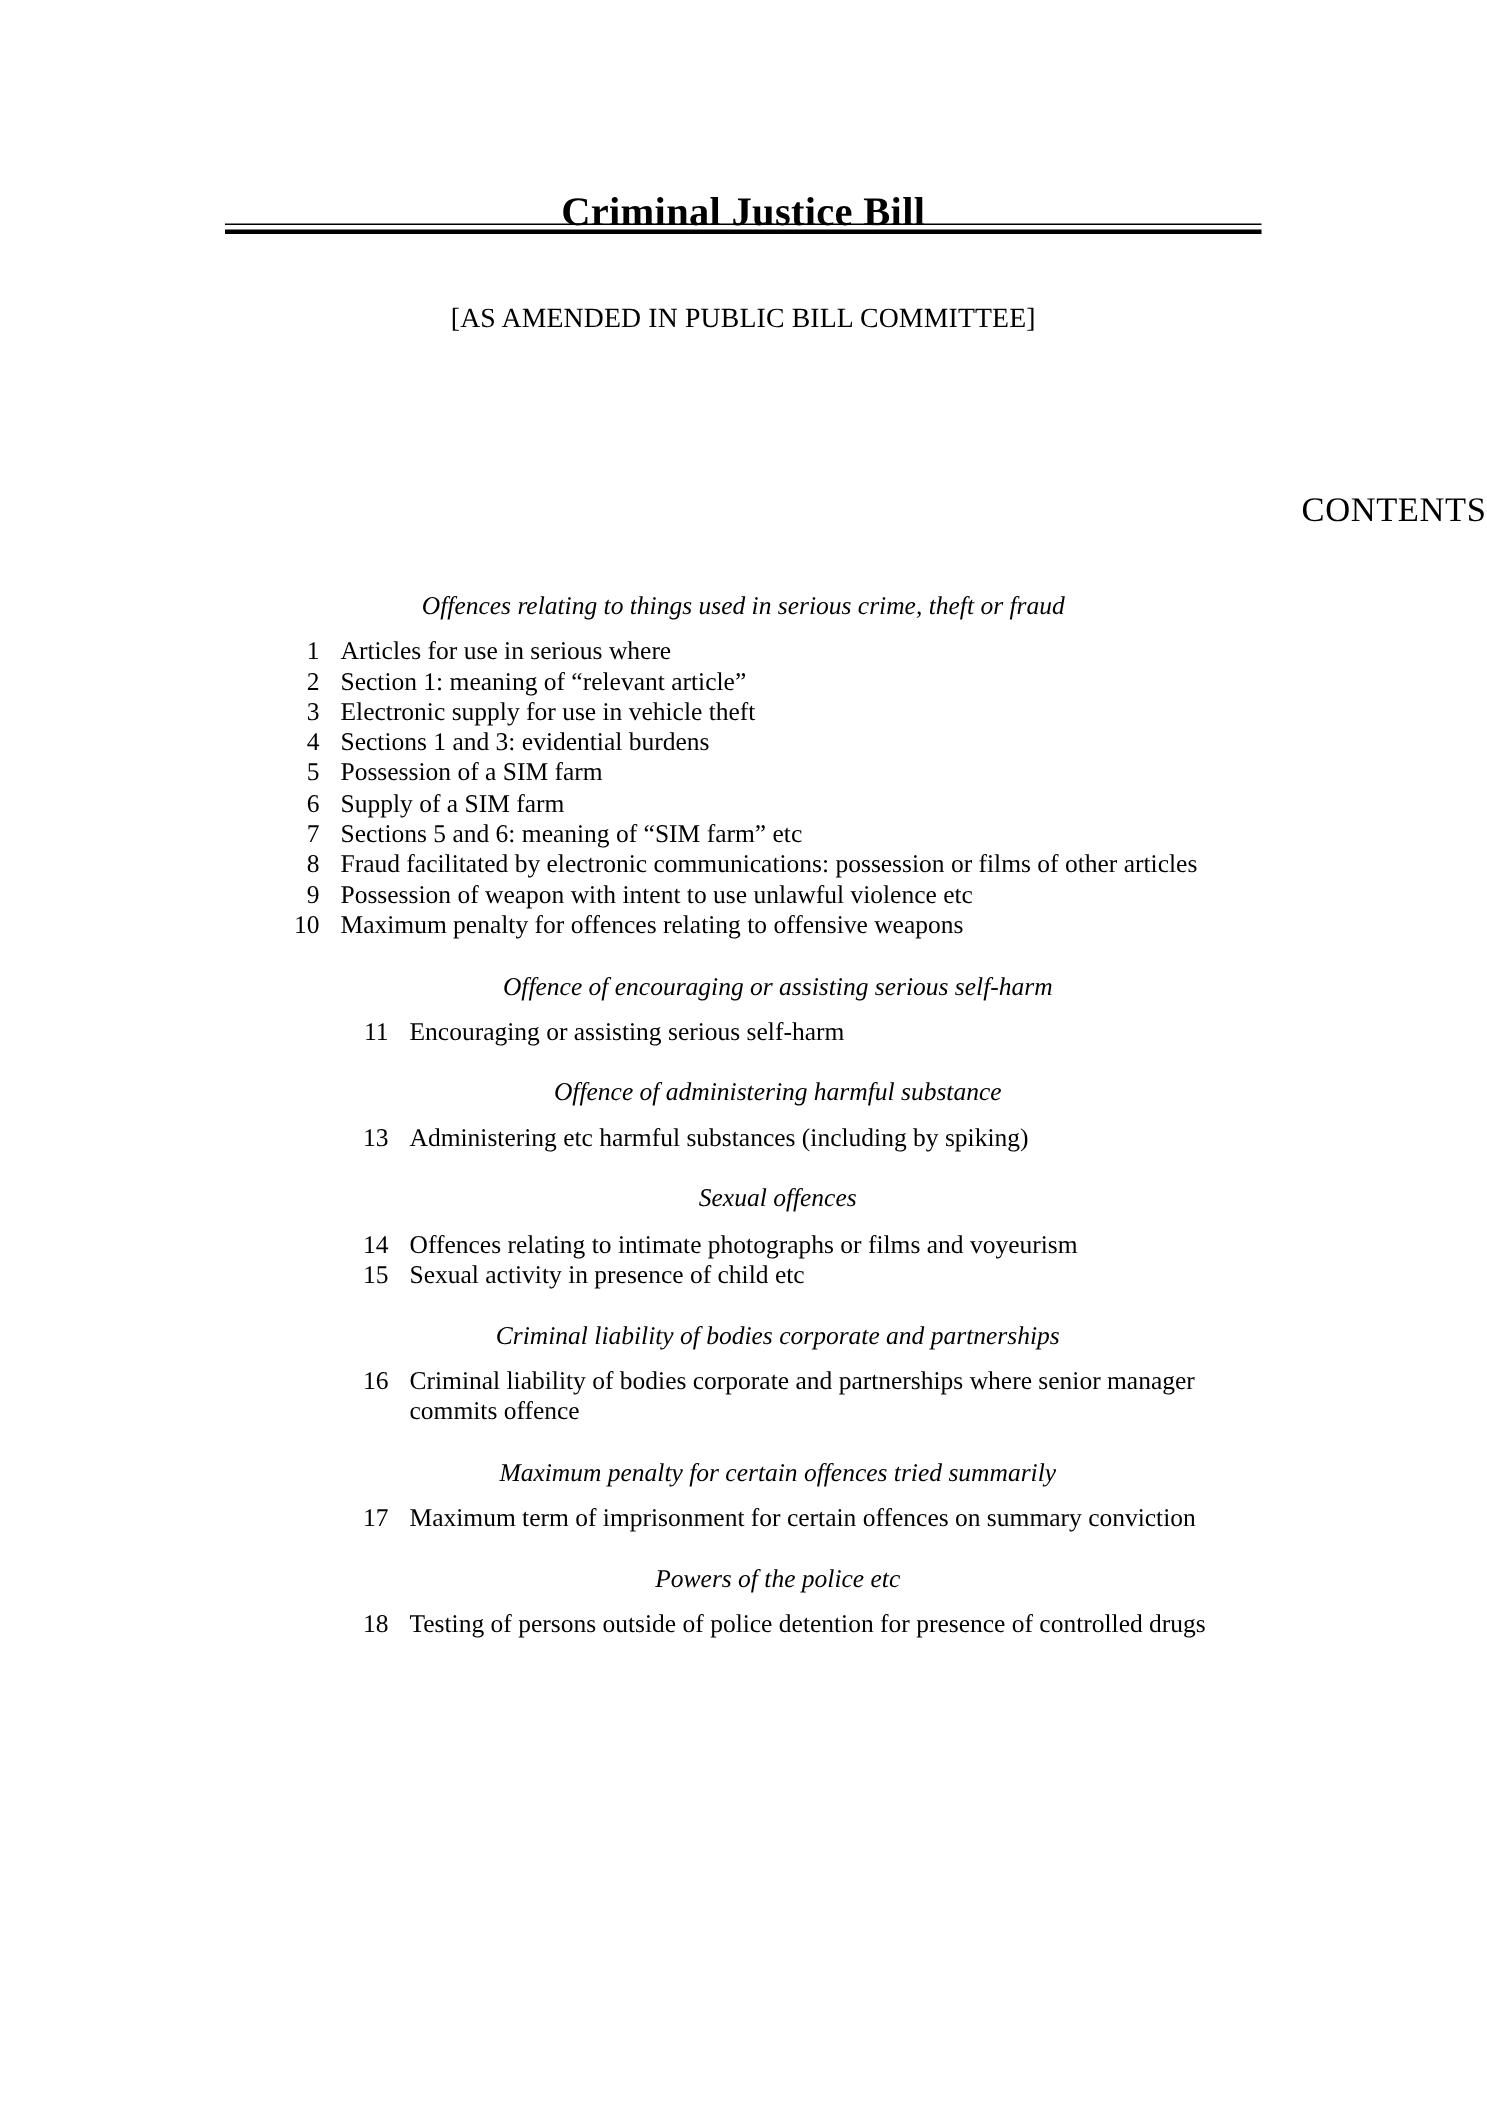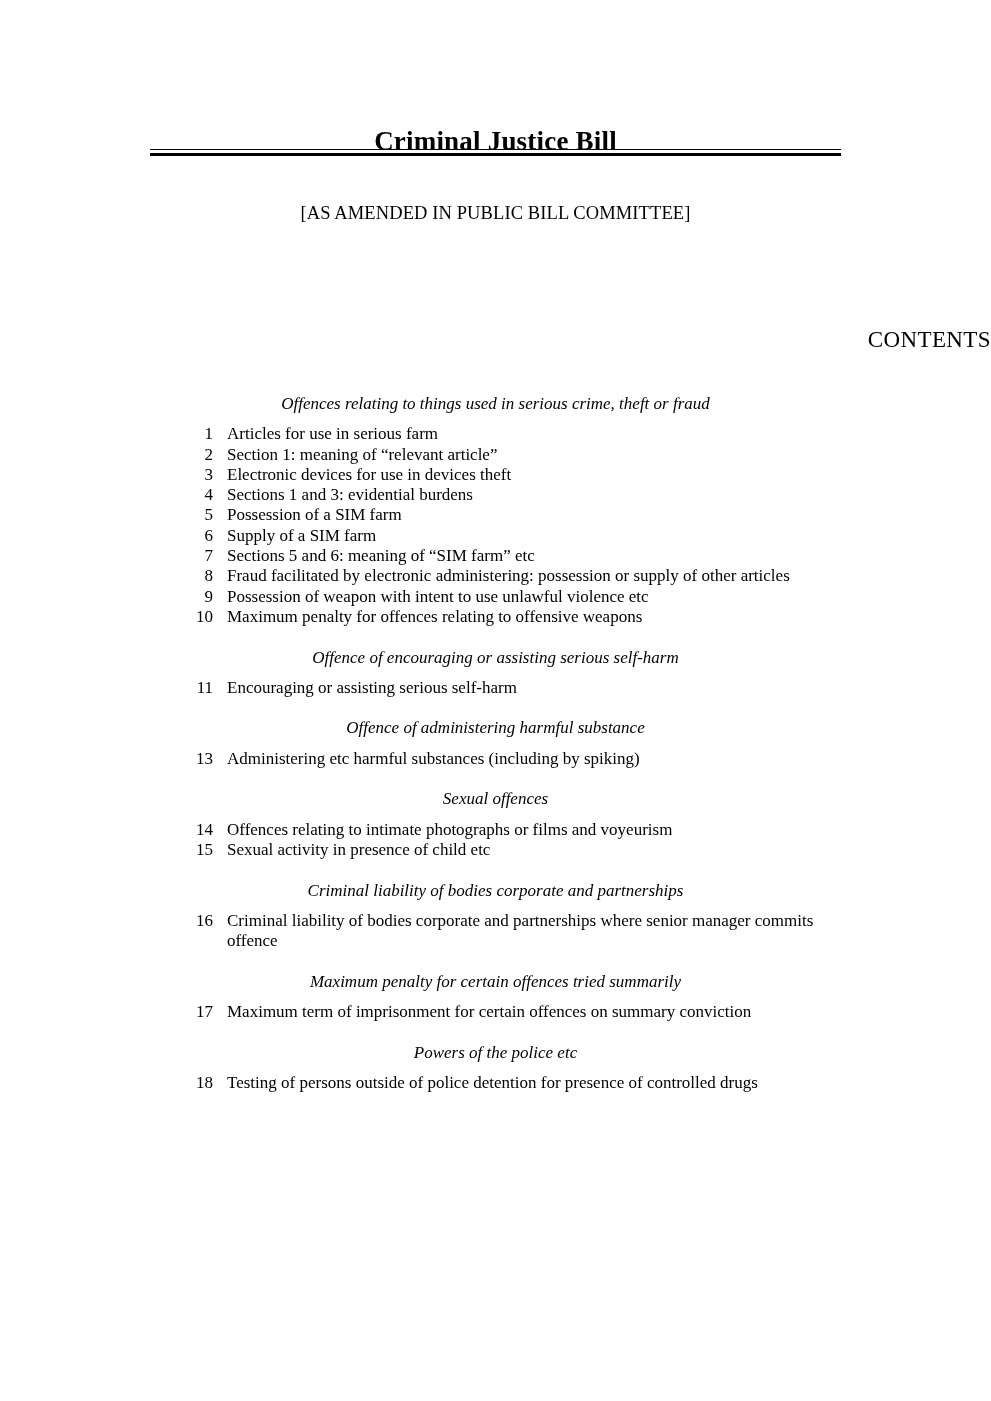--- a/index.html
+++ b/index.html
@@ -114,20 +114,21 @@
   .toc-text {
     display: block;
   }
 
   
   .group {
     margin: 0;
   }
   .group.spaced {
     margin-top: 20.3px;
+    padding-left: 46px;
   }
   .group-heading.with-space-below {
     margin-bottom: 10px;
   }
 
   
   .footer {
     position: absolute;
     left: 150px;
     width: 691px;
@@ -157,49 +158,49 @@
   <div class="amendment-line">[AS AMENDED IN PUBLIC BILL COMMITTEE]</div>
 
   <div class="contents-heading">CONTENTS</div>
 
   <div class="contents-body" id="contents-body">
       <div class="group">
         <div class="group-heading with-space-below">Offences relating to things used in serious crime, theft or fraud</div>
         <ul class="group-items">
           <li class="toc-item">
             <span class="toc-num">1</span>
-            <span class="toc-text">Articles for use in serious farm</span>
+            <span class="toc-text">Articles for use in serious where</span>
           </li>
           <li class="toc-item">
             <span class="toc-num">2</span>
             <span class="toc-text">Section 1: meaning of “relevant article”</span>
           </li>
           <li class="toc-item">
             <span class="toc-num">3</span>
-            <span class="toc-text">Electronic devices for use in devices theft</span>
+            <span class="toc-text">Electronic supply for use in vehicle theft</span>
           </li>
           <li class="toc-item">
             <span class="toc-num">4</span>
             <span class="toc-text">Sections 1 and 3: evidential burdens</span>
           </li>
           <li class="toc-item">
             <span class="toc-num">5</span>
             <span class="toc-text">Possession of a SIM farm</span>
           </li>
           <li class="toc-item">
             <span class="toc-num">6</span>
             <span class="toc-text">Supply of a SIM farm</span>
           </li>
           <li class="toc-item">
             <span class="toc-num">7</span>
             <span class="toc-text">Sections 5 and 6: meaning of “SIM farm” etc</span>
           </li>
           <li class="toc-item">
             <span class="toc-num">8</span>
-            <span class="toc-text">Fraud facilitated by electronic administering: possession or supply of other articles</span>
+            <span class="toc-text">Fraud facilitated by electronic communications: possession or films of other articles</span>
           </li>
           <li class="toc-item">
             <span class="toc-num">9</span>
             <span class="toc-text">Possession of weapon with intent to use unlawful violence etc</span>
           </li>
           <li class="toc-item">
             <span class="toc-num">10</span>
             <span class="toc-text">Maximum penalty for offences relating to offensive weapons</span>
           </li>
         </ul>

